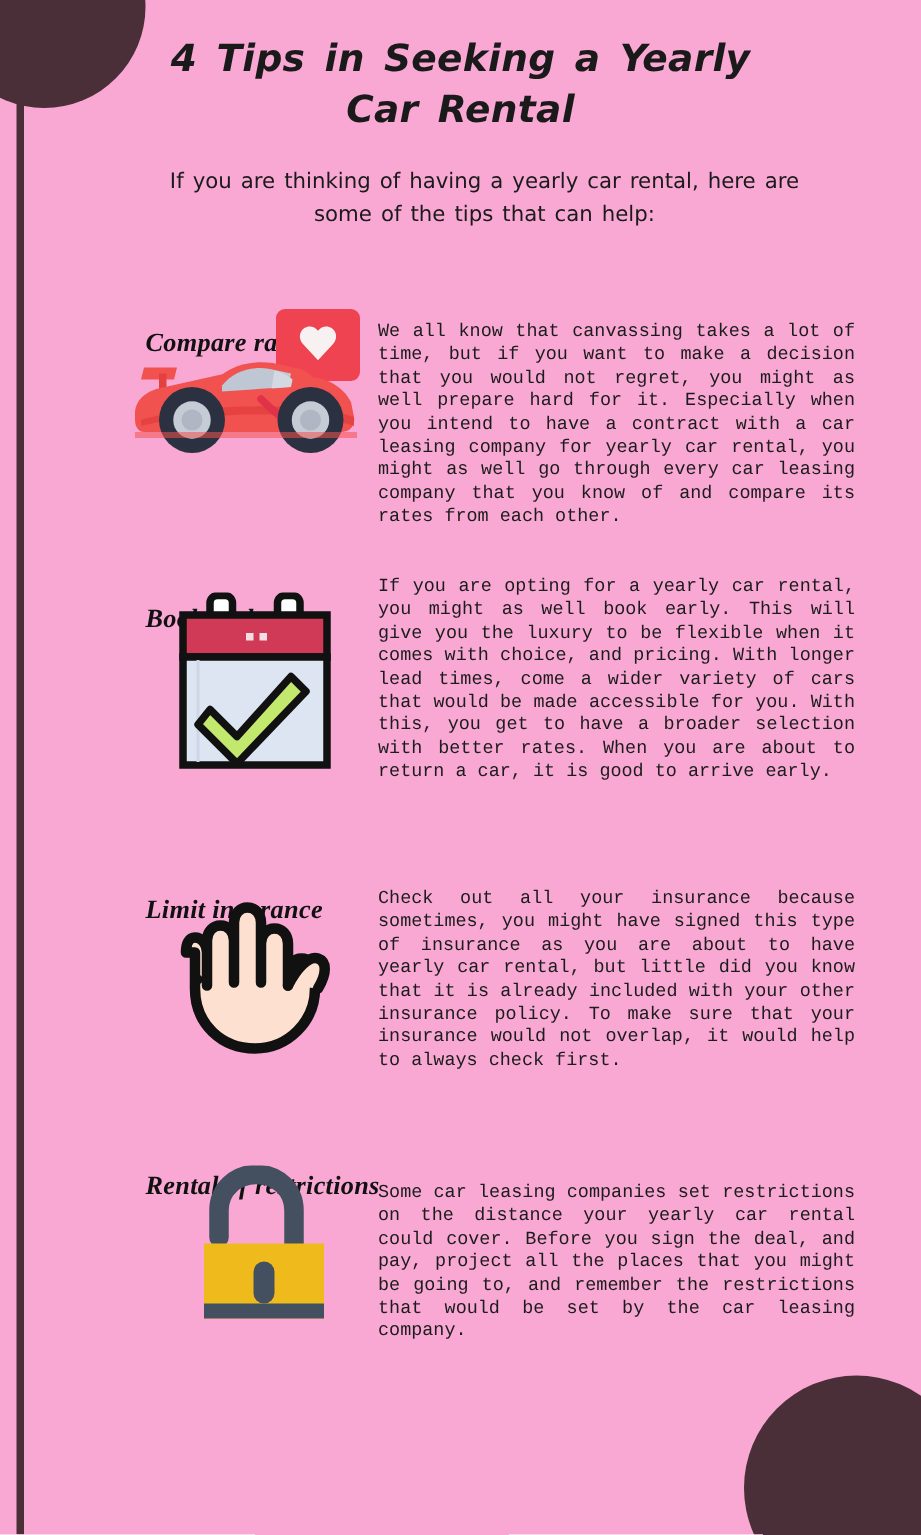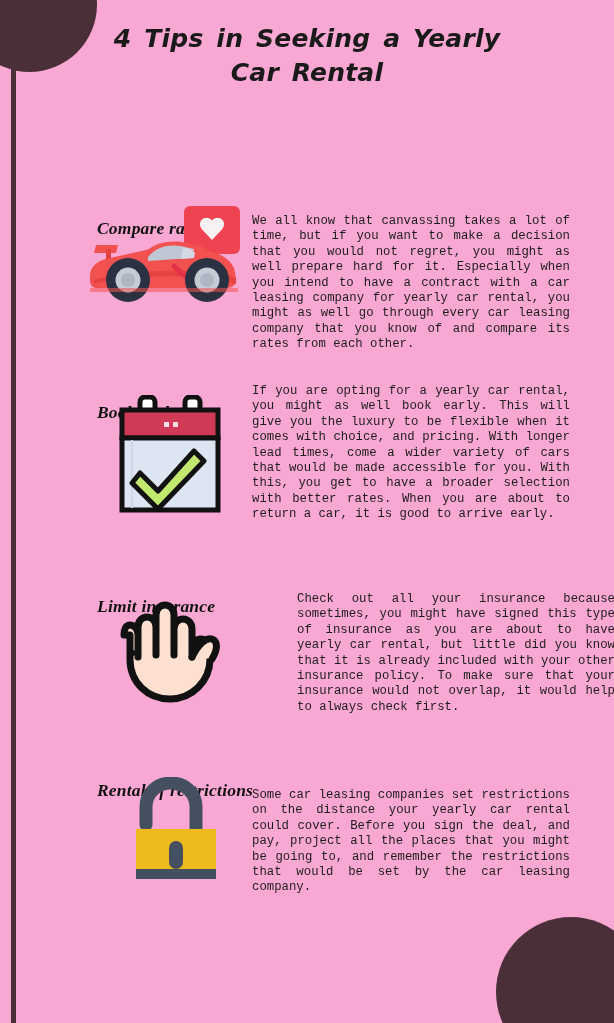--- a/index.html
+++ b/index.html
@@ -126,20 +126,21 @@
 </head>
 <body>
 
 <div id="page">
 
   <div class="deco-circle-top"></div>
   <div class="deco-line"></div>
   <div class="deco-circle-bottom"></div>
 
   <div class="title">4 Tips in Seeking a Yearly Car Rental</div>
+  <div class="intro">If you are thinking of having a yearly car rental, here are some of the tips that can help:</div>
 
   <div class="tip" style="top:178px;">
     <div class="tip-heading">Compare rates</div>
     <div class="tip-icon" style="left:88px; top:26px;">
       <svg width="155" height="105" viewBox="0 0 155 105" xmlns="http://www.w3.org/2000/svg">
 
         <rect x="96" y="2" width="56" height="48" rx="6" fill="#ef4352"></rect>
         <path d="M112 48 L124 48 L115 63 Z" fill="#e03349"></path>
         <path d="M124 16.5c-3.1-4.3-9.6-3.6-11.6 1.3-1.1 2.7-.2 5.6 1.7 7.7l9.9 10.6 9.9-10.6c1.9-2.1 2.8-5 1.7-7.7-2-4.9-8.5-5.6-11.6-1.3z" fill="#f7f1f1"></path>
 
@@ -202,21 +203,21 @@
                    C74 36 70 32 65 32 C60 32 56 36 56 42 L56 68 L56 28
                    C56 22 52 18 47 18 C42 18 38 22 38 28 L38 68 L38 40
                    C38 34 34 30 29 30 C24 30 20 34 20 40 L20 70 L20 48
                    C20 42 16 38 12 38 C8 38 6 42 6 48 Z" fill="#fde0cf"></path>
         </g>
 
         <path d="M74 70 C80 58 88 50 94 52 C100 54 100 62 94 72" fill="#fde0cf" stroke="#111111" stroke-width="7" stroke-linecap="round" stroke-linejoin="round"></path>
         <circle cx="14" cy="66" r="3.2" fill="#111111"></circle>
       </svg>
     </div>
-    <div class="tip-body" style="top:36px;margin-left:45px;">Check out all your insurance because sometimes, you might have signed this type of insurance as you are about to have yearly car rental, but little did you know that it is already included with your other insurance policy. To make sure that your insurance would not overlap, it would help to always check first.</div>
+    <div class="tip-body" style="top:36px;">Check out all your insurance because sometimes, you might have signed this type of insurance as you are about to have yearly car rental, but little did you know that it is already included with your other insurance policy. To make sure that your insurance would not overlap, it would help to always check first.</div>
   </div>
 
   <div class="tip" style="top:740px;">
     <div class="tip-heading">Rental of restrictions</div>
     <div class="tip-icon" style="left:134px; top:37px;">
       <svg width="84" height="110" viewBox="0 0 84 110" xmlns="http://www.w3.org/2000/svg">
 
         <path d="M12 48 L12 30 C12 16 23 6 37 6 C51 6 62 16 62 30 L62 60" stroke="#44505f" stroke-width="13" fill="none" stroke-linecap="round"></path>
 
         <rect x="2" y="52" width="80" height="50" fill="#efbb1c"></rect>

